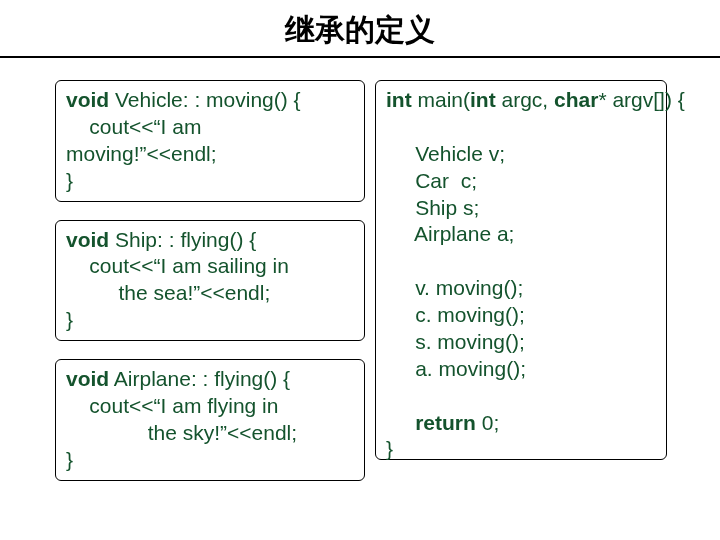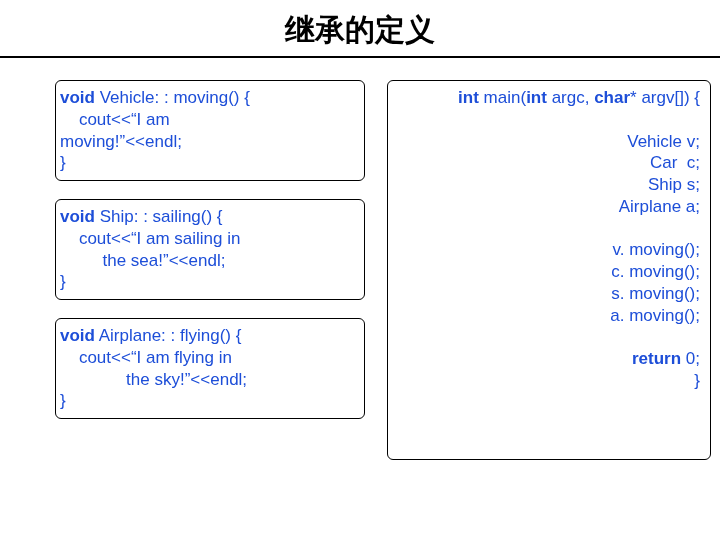--- a/index.html
+++ b/index.html
@@ -39,32 +39,31 @@
     left: 0;
     width: 720px;
     display: flex;
     flex-direction: row;
   }
   .left-col {
     width: 310px;
     margin-left: 55px;
   }
   .right-col {
-    width: 324px;
-    margin-left: 22px;
-    text-align: right;
+    width: 292px;
+    margin-left: 10px;
   }
   .code-box {
     border: 1.5px solid #000;
     border-radius: 6px;
-    padding: 6px 10px 6px 4px;
+    padding: 6px 10px 6px 10px;
     font-family: Arial, sans-serif;
-    font-size: 17px;
+    font-size: 21px;
     line-height: 1.28;
-    color: #1d4ed8;
+    color: #14532d;
     margin-bottom: 18px;
     white-space: pre;
     box-sizing: border-box;
   }
   .right-col .code-box {
     height: 380px;
     margin-bottom: 0;
   }
   .kw { font-weight: bold; }
 </style>
@@ -78,21 +77,21 @@
 
   <div class="content">
 
     <div class="left-col">
 
       <div class="code-box"><span class="kw">void</span><span> Vehicle: : moving() {</span>
 <span>    cout&lt;&lt;“I am</span>
 <span>moving!”&lt;&lt;endl;</span>
 <span>}</span></div>
 
-      <div class="code-box"><span class="kw">void</span><span> Ship: : sailing() {</span>
+      <div class="code-box"><span class="kw">void</span><span> Ship: : flying() {</span>
 <span>    cout&lt;&lt;“I am sailing in</span>
 <span>         the sea!”&lt;&lt;endl;</span>
 <span>}</span></div>
 
       <div class="code-box"><span class="kw">void</span><span> Airplane: : flying() {</span>
 <span>    cout&lt;&lt;“I am flying in</span>
 <span>              the sky!”&lt;&lt;endl;</span>
 <span>}</span></div>
 
     </div>

